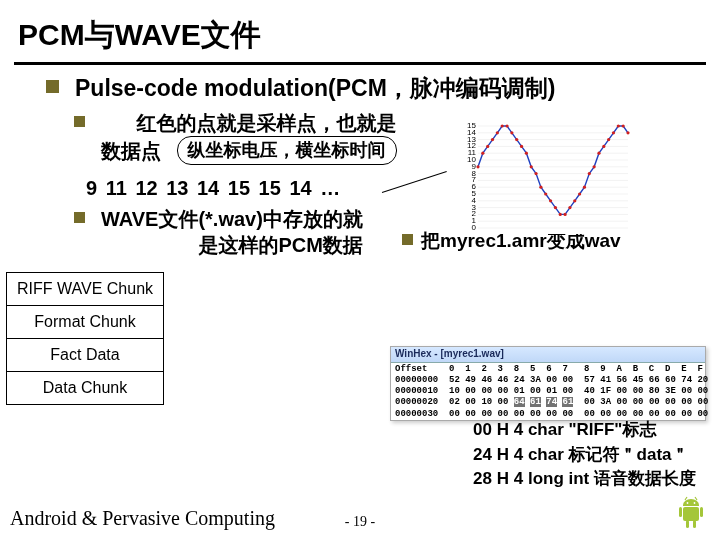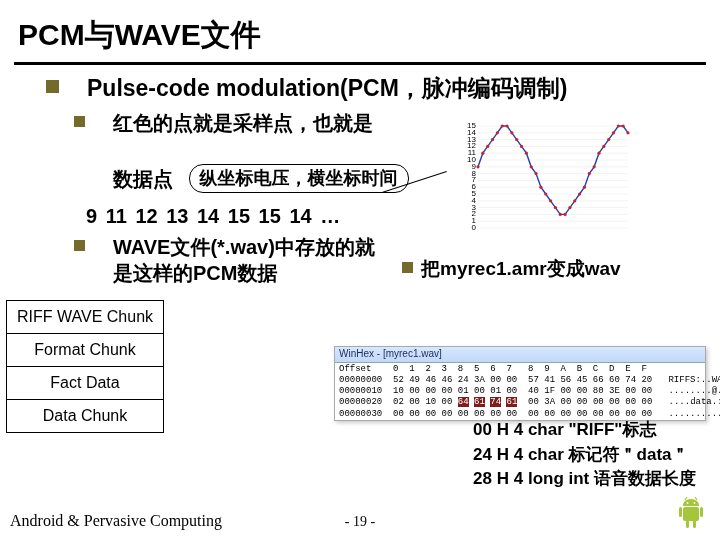--- a/index.html
+++ b/index.html
@@ -21,59 +21,59 @@
     height: 3px;
     background: #000;
     margin: 0 14px 0 14px;
   }
   .body {
     padding: 8px 26px 0 46px;
   }
   .bullet-row {
     display: flex;
     align-items: flex-start;
-    gap: 28px;
+    gap: 16px;
   }
   .sq {
     flex: none;
     width: 13px; height: 13px;
     background: #746b2a;
     margin-top: 7px;
   }
   .sq2 {
     flex: none;
     width: 11px; height: 11px;
     background: #746b2a;
     margin-top: 6px;
   }
   .t-main {
     font-size: 23px;
     font-weight: bold;
   }
   .sub {
     padding-left: 28px;
     margin-top: 6px;
+    text-align: right;
   }
   .sub .txt {
     font-size: 20px;
     font-weight: bold;
     line-height: 1.3;
   }
   .callout {
     display: inline-block;
     border: 1.5px solid #000;
     border-radius: 14px;
     padding: 2px 10px;
     font-size: 18px;
     font-weight: bold;
     margin-left: 10px;
     vertical-align: 2px;
     background: #fff;
     position: relative;
-    margin-top: 28px;
   }
   .samples {
     font-size: 20px;
     font-weight: bold;
     padding-left: 40px;
     margin-top: 12px;
     word-spacing: 3px;
   }
   .two-col {
     display: flex;
@@ -101,47 +101,48 @@
     font-weight: normal;
     font-family: Arial, sans-serif;
     text-align: center;
     white-space: nowrap;
   }
   
   .hex-area {
     position: absolute;
     right: 14px;
     top: 346px;
-    width: 372px;
+    width: 316px;
     border: 1px solid #aaa;
     background: #fff;
     font-family: "Courier New", monospace;
     font-size: 9px;
     line-height: 1.25;
     box-shadow: 2px 2px 4px rgba(0,0,0,0.2);
+    font-weight: bold;
   }
   .hex-title {
     background: linear-gradient(#d6e8ff, #c0d8f8);
     border-bottom: 1px solid #8aa;
     padding: 1px 4px;
     font-family: "MS Sans Serif", Arial, sans-serif;
     font-size: 10px;
     color: #1a2a5a;
   }
   .hex-head {
     padding: 1px 4px 0 4px;
     color: #000;
     white-space: pre;
   }
   .hex-row {
     padding: 0 4px;
     white-space: pre;
     color: #000;
   }
-  .hex-sel { background: #7f1d1d; color: #fff; }
+  .hex-sel { background: #737373; color: #fff; }
   
   .wave {
     position: absolute;
     right: 86px;
     top: 122px;
     width: 176px;
     height: 112px;
     background: #fff;
   }
   .wave svg { width: 100%; height: 100%; display: block; }
@@ -164,21 +165,21 @@
     font-weight: bold;
     line-height: 1.45;
     font-family: "Microsoft YaHei", Arial;
   }
   
   .footer-left {
     position: absolute;
     left: 10px;
     bottom: 10px;
     font-family: "Times New Roman", serif;
-    font-size: 16px;
+    font-size: 20px;
   }
   .footer-center {
     position: absolute;
     left: 50%;
     transform: translateX(-50%);
     bottom: 10px;
     font-family: "Times New Roman", serif;
     font-size: 14px;
   }
   .android-logo {

